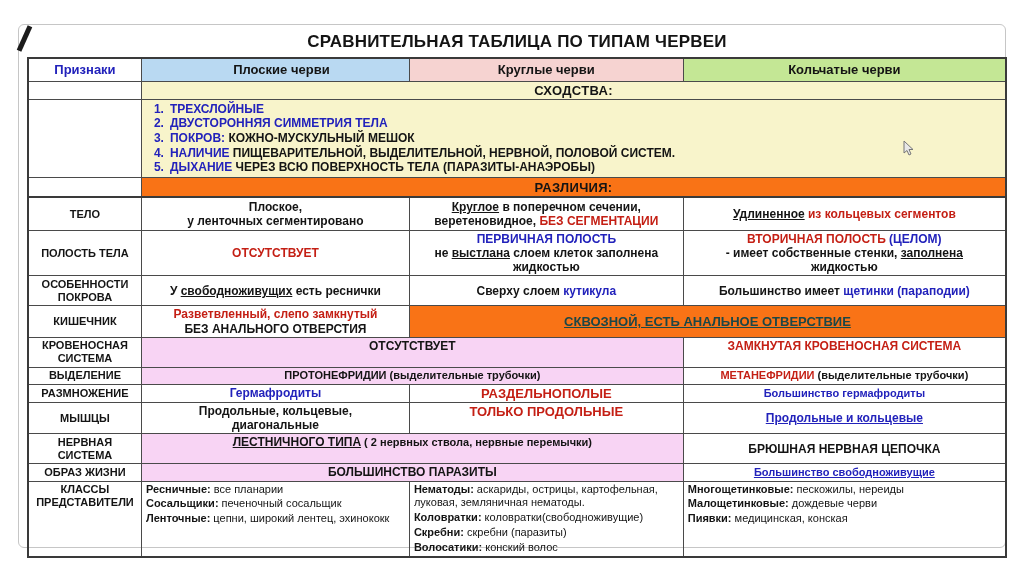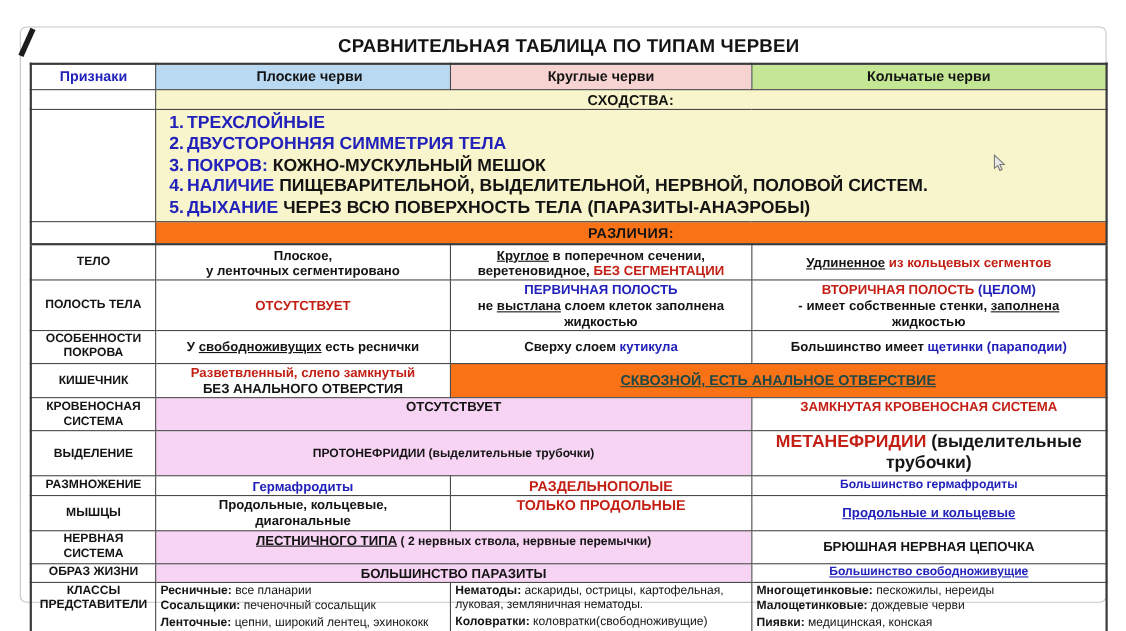--- a/index.html
+++ b/index.html
@@ -18,21 +18,21 @@
   .bg-yel{background:#f8f4cb;}
   .bg-cyan{background:#f97316;}
   .bg-pink{background:#f8d4f4;}
   .blue{color:#2222bb;}
   .red{color:#c41f14;}
   .blk{color:#141414;}
   .teal{color:#1c4747;}
   .u{text-decoration:underline;}
   .left{text-align:left;}
   .top{vertical-align:top;}
-  .sim-list{margin:0;padding:1px 4px 1px 8px;text-align:left;font-size:16px;line-height:1.22;}
+  .sim-list{margin:0;padding:1px 4px 1px 8px;text-align:left;font-size:12px;line-height:1.22;}
   .sim-item{white-space:nowrap;}
   .sim-num{color:#2222bb;display:inline-block;width:16px;}
   .sec-title{font-size:13px;letter-spacing:.3px;}
   .cls p{margin:0 0 1px 0;font-size:11px;font-weight:normal;line-height:1.25;text-align:left;}
   .cls b{font-weight:bold;}
   .cursor{position:absolute;left:903px;top:140px;width:12px;height:16px;}
   .hr-strong{border-bottom:2px solid #3a3a3a;}
 </style>
 </head>
 <body>
@@ -134,21 +134,21 @@
       <div><span>КРОВЕНОСНАЯ</span></div>
       <div><span>СИСТЕМА</span></div>
     </td>
     <td colspan="2" class="bg-pink top"><span>ОТСУТСТВУЕТ</span></td>
     <td class="top"><span class="red">ЗАМКНУТАЯ КРОВЕНОСНАЯ СИСТЕМА</span></td>
   </tr>
 
   <tr style="height:17px">
     <td class="lbl">ВЫДЕЛЕНИЕ</td>
     <td colspan="2" class="bg-pink" style="font-size:11px">ПРОТОНЕФРИДИИ (выделительные трубочки)</td>
-    <td style="font-size:16px"><span class="red">МЕТАНЕФРИДИИ</span><span> (выделительные трубочки)</span></td>
+    <td style="font-size:11px"><span class="red">МЕТАНЕФРИДИИ</span><span> (выделительные трубочки)</span></td>
   </tr>
 
   <tr style="height:17px">
     <td class="lbl">РАЗМНОЖЕНИЕ</td>
     <td><span class="blue">Гермафродиты</span></td>
     <td><span class="red" style="font-size:13px">РАЗДЕЛЬНОПОЛЫЕ</span></td>
     <td style="font-size:11px"><span class="blue">Большинство гермафродиты</span></td>
   </tr>
 
   <tr style="height:30px">

